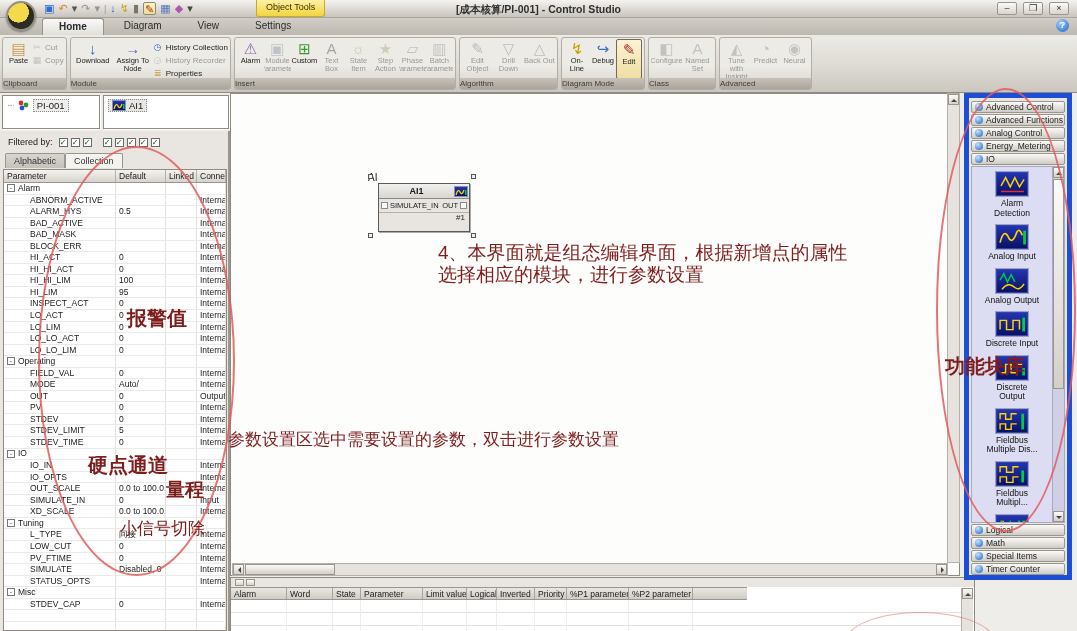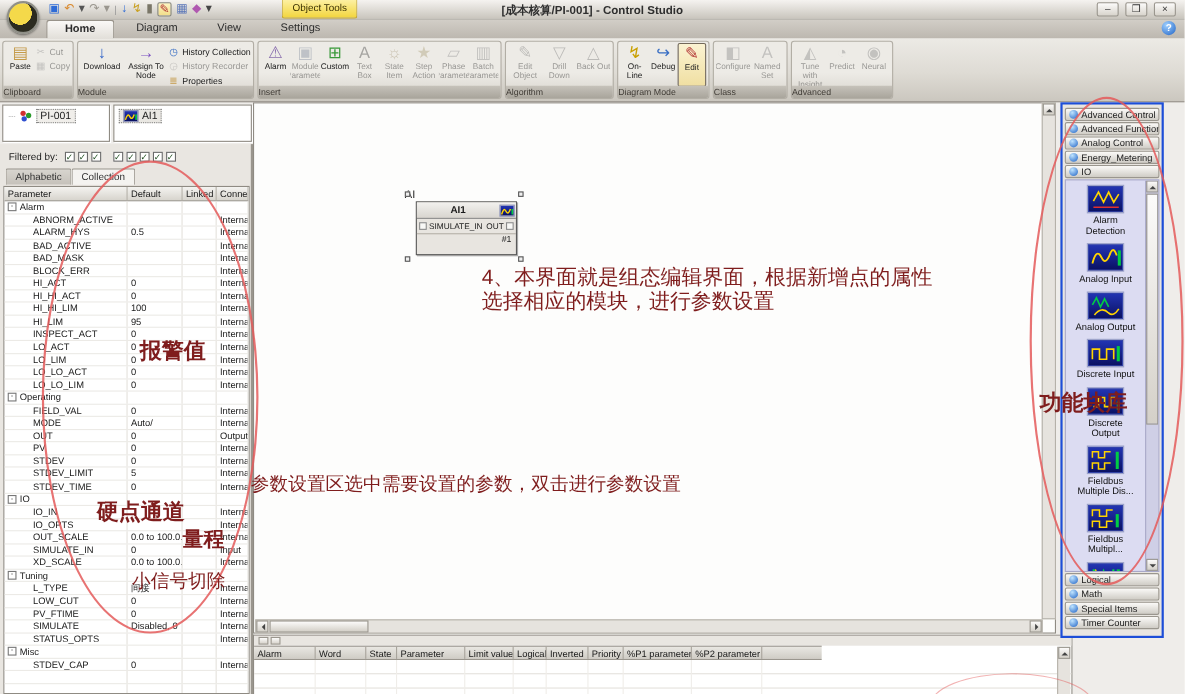--- a/index.html
+++ b/index.html
@@ -86,21 +86,21 @@
 
 .bottom-panel{position:absolute;left:230px;top:577px;width:745px;height:54px;background:#fff;border:1px solid #8f8b83;border-bottom:none}
 .bp-strip{height:9px;background:#e9e6e1;display:flex;gap:2px;padding:1px 0 0 4px}
 .bp-sq{width:9px;height:7px;border:1px solid #9a968e;background:linear-gradient(#fcfbfa,#d8d4cc)}
 .bp-head{display:flex;height:13px;background:linear-gradient(#e9e7e2,#cfccc5);border-top:1px solid #9a968e;border-bottom:1px solid #9a968e;width:516px}
 .bp-head div{font-size:8.5px;padding:1px 3px;border-right:1px solid #a8a49c;overflow:hidden;white-space:nowrap;flex:0 0 auto}
 .bp-row{height:13px;border-bottom:1px solid #e4e1dc;display:flex}
 .bp-row div{flex:0 0 auto;border-right:1px solid #efede9;height:13px}
 .bp-vscroll{position:absolute;right:1px;top:10px;width:12px;bottom:0;background:#e6e3de;border-left:1px solid #b5b1a9}
 
-.palette{position:absolute;left:964px;top:93px;width:94px;height:487px;background:#e9e6e1;border:2px solid #1d4ed8;padding:3px 2px 2px}
+.palette{position:absolute;left:964px;top:93px;width:108px;height:487px;background:#e9e6e1;border:5px solid #1d4ed8;padding:3px 2px 2px}
 .cat-btn{height:12px;margin-bottom:1px;border:1px solid #9a968e;border-radius:2px;background:linear-gradient(#fbfaf8,#cfccc5);display:flex;align-items:center;gap:3px;padding:0 3px;font-size:8.5px;color:#222;white-space:nowrap;overflow:hidden}
 .globe{width:8px;height:8px;border-radius:50%;background:radial-gradient(circle at 35% 30%,#bfe4ff,#1f62c5);flex:0 0 auto}
 .blk-list{position:relative;height:357px;background:#dcdcf2;border:1px solid #a8a8c8;margin:1px 0;overflow:hidden;padding:4px 14px 0 2px;display:flex;flex-direction:column;align-items:center;gap:6px}
 .blk-item{display:flex;flex-direction:column;align-items:center;flex:0 0 auto}
 .blk-ic{width:34px;height:26px;background:linear-gradient(#2335b5,#091060);border:1px solid #9aa0c8;box-shadow:0 0 0 1px #3444a8 inset}
 .blk-label{font-size:8.5px;text-align:center;color:#111;margin-top:2px;white-space:pre-line;line-height:9.5px}
 .blk-scroll{position:absolute;right:0;top:0;bottom:0;width:12px;background:#cfcfe6;border-left:1px solid #a8a8c8}
 .blk-scroll .sbtn{width:11px;height:11px}
 .blk-thumb{position:absolute;left:0;top:12px;width:11px;height:210px;background:linear-gradient(#fcfbfa,#d4d0c8);border:1px solid #9a968e}
 .blk-scroll .sbtn.down{position:absolute;bottom:0;left:0}

